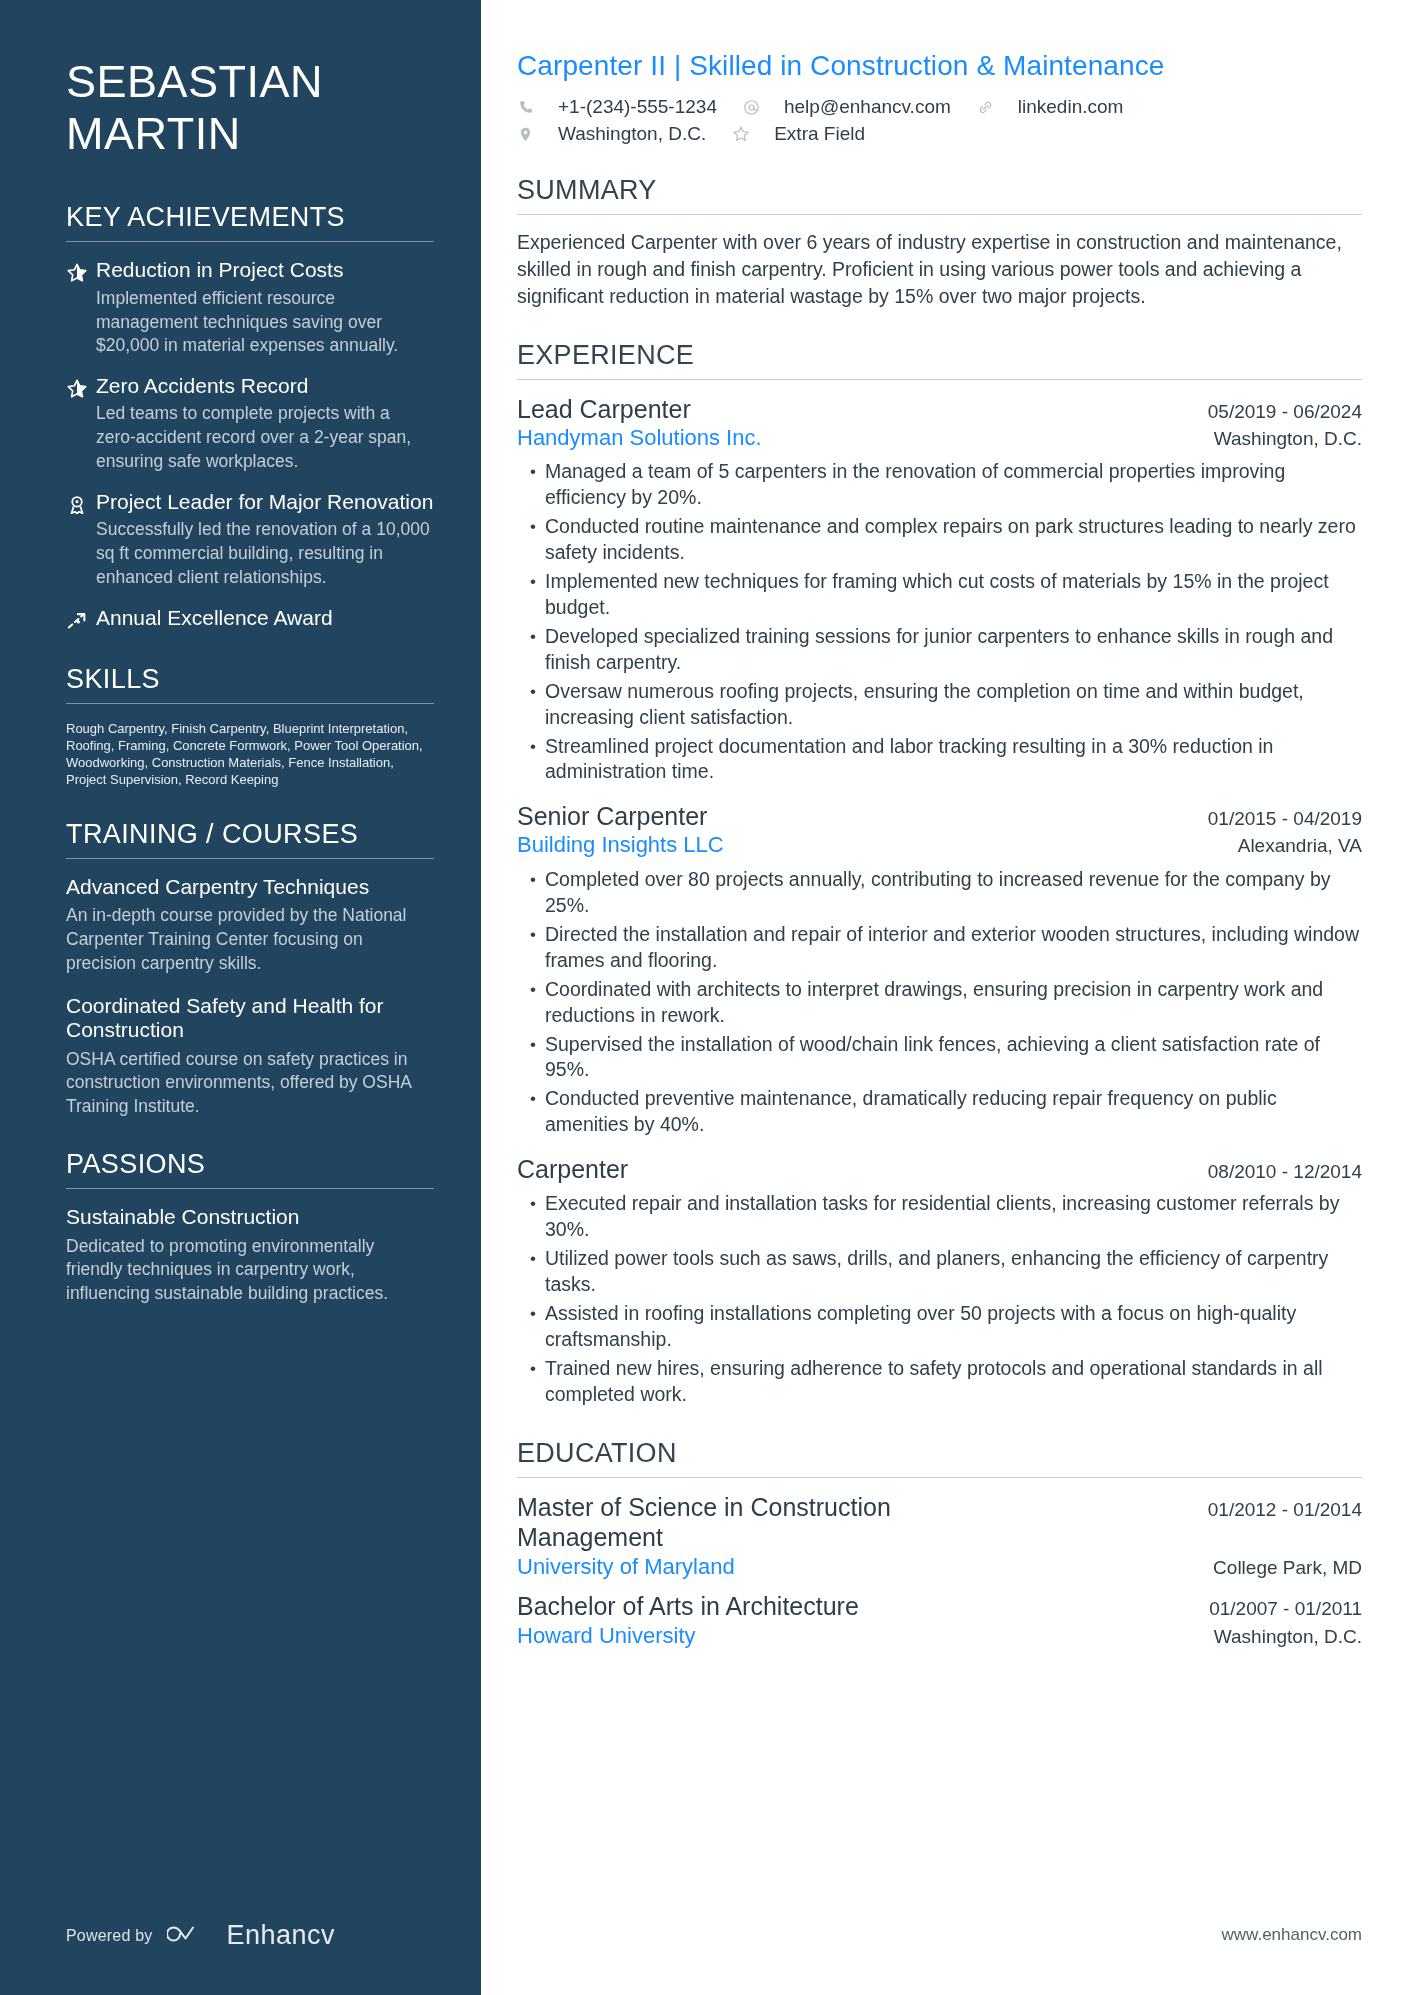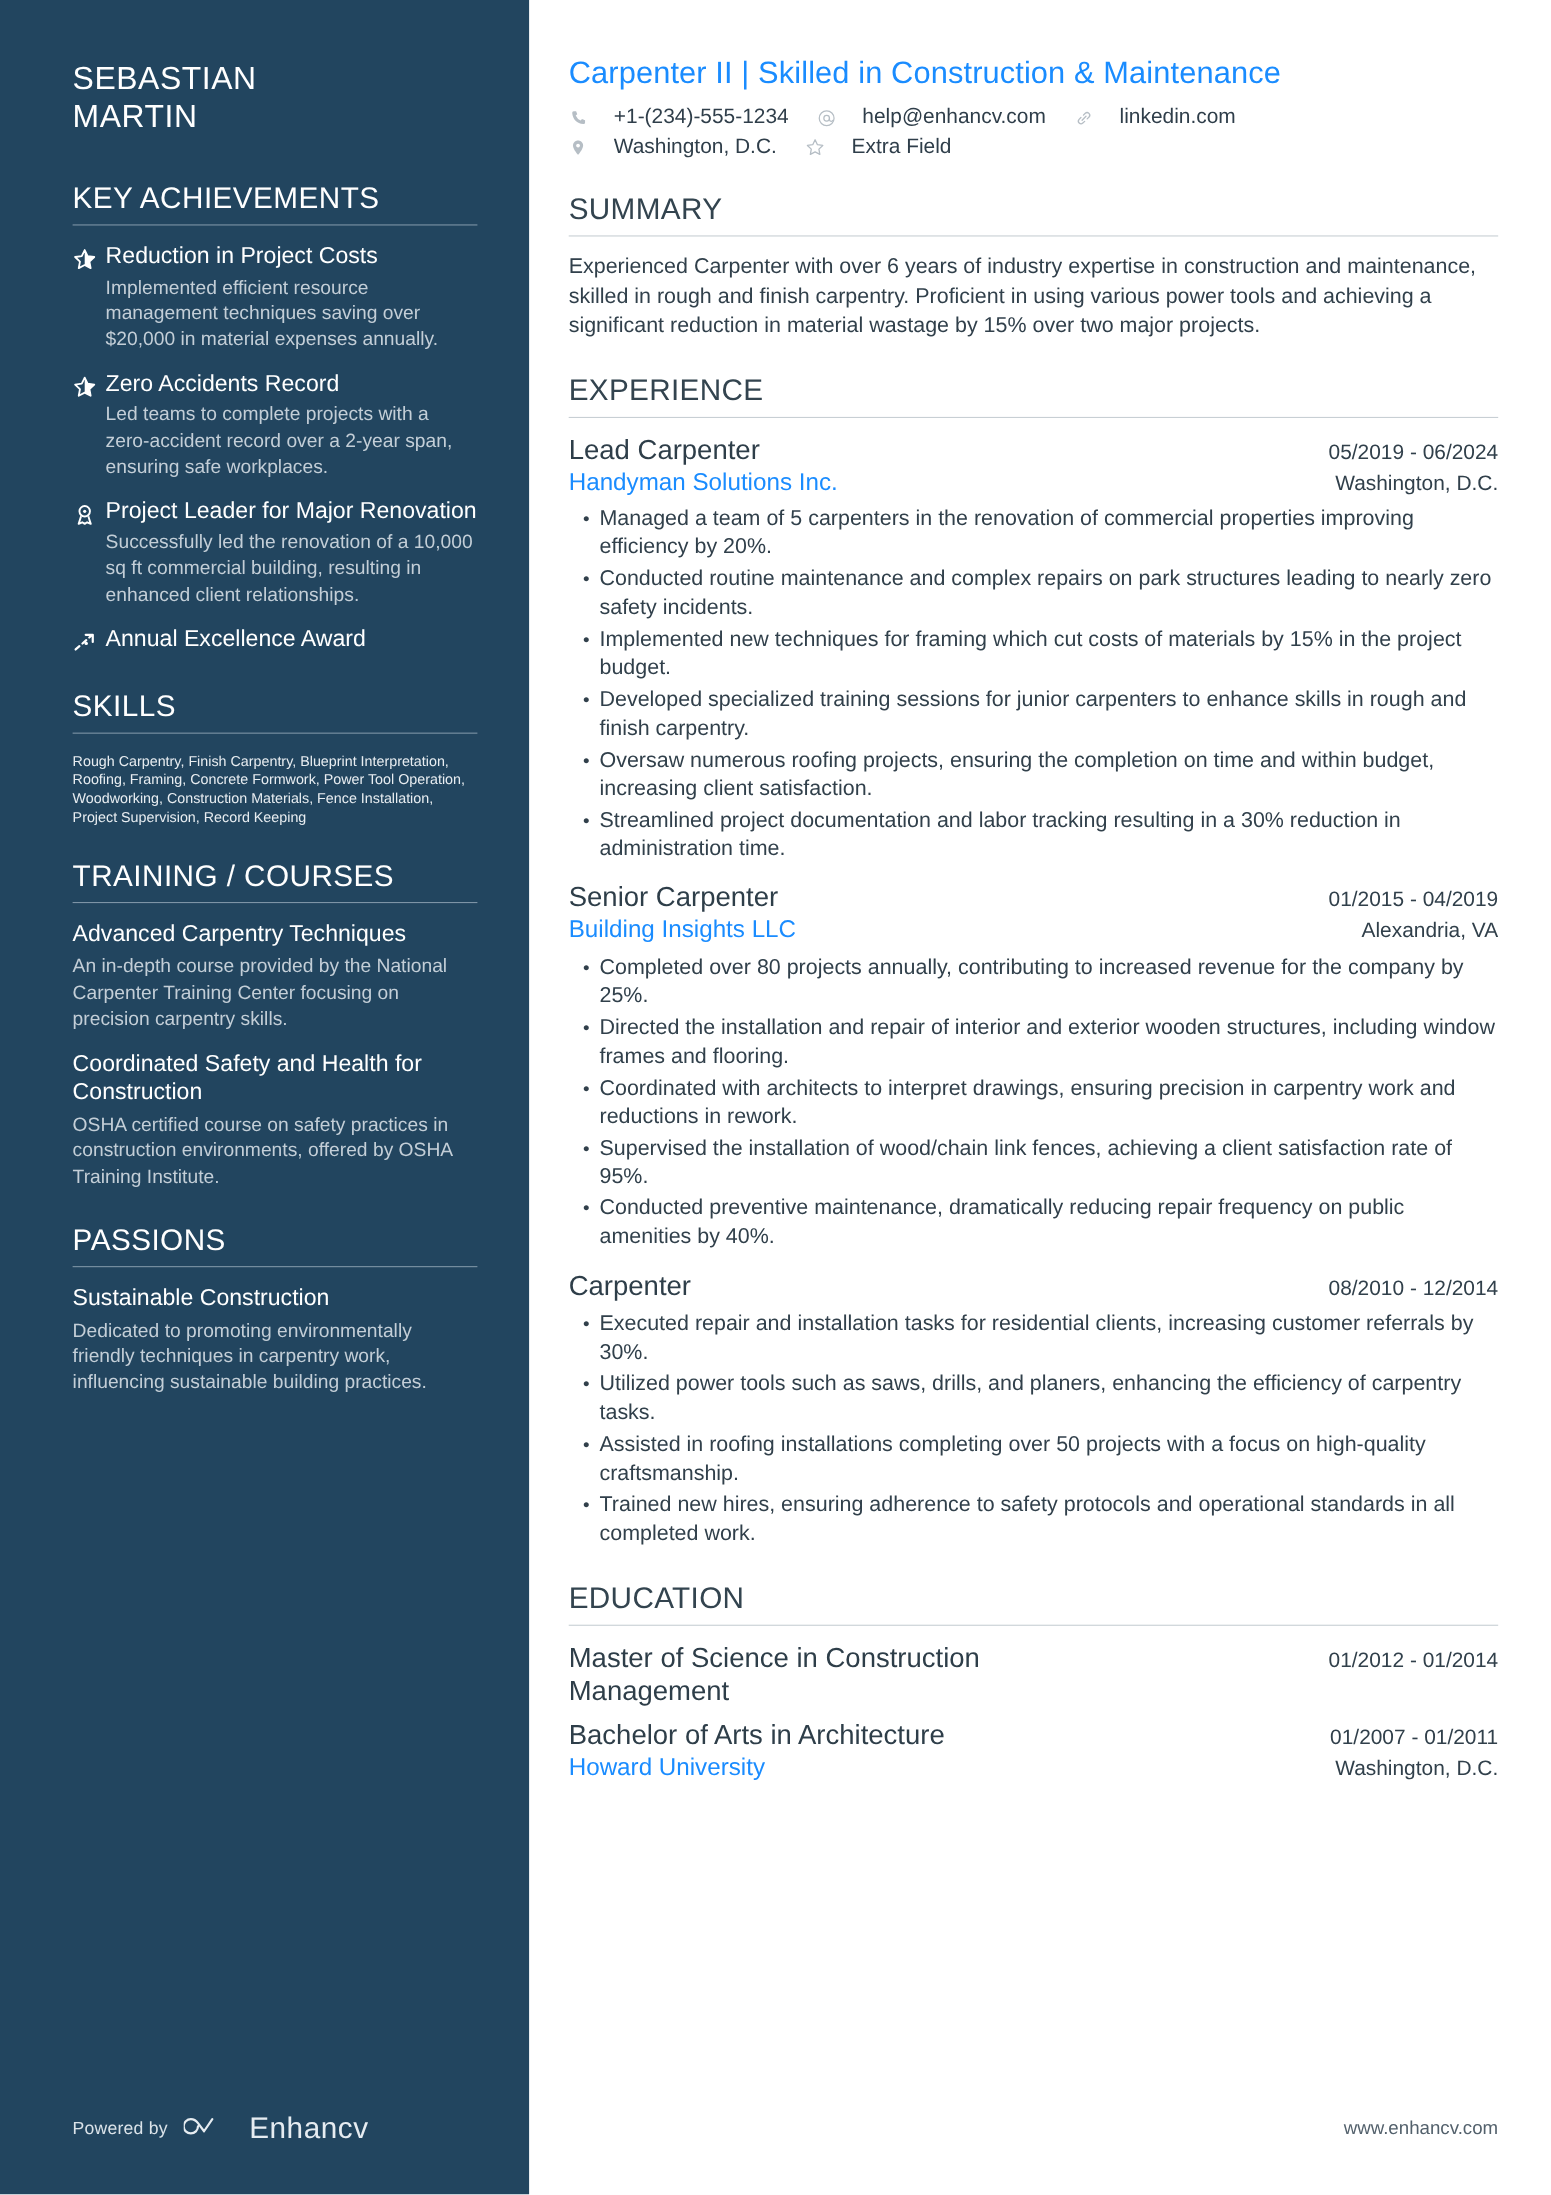--- a/index.html
+++ b/index.html
@@ -22,21 +22,21 @@
     width: 481px;
     background: #22455f;
     color: #ffffff;
     padding: 56px 52px 0 66px;
     position: relative;
     flex: 0 0 481px;
   }
   .sidebar-inner { width: 368px; }
 
   .name {
-    font-size: 29px;
+    font-size: 45px;
     font-weight: 400;
     line-height: 1.16;
     letter-spacing: 0.5px;
     color: #ffffff;
     margin-bottom: 42px;
   }
 
   .side-section { margin-bottom: 8px; }
   .side-h {
     font-size: 27px;
@@ -498,20 +498,24 @@
 
     <section>
       <div class="sec-h">EDUCATION</div>
       <div class="sec-rule"></div>
 
       <div class="edu">
         <div class="job-line">
           <div class="edu-deg">Master of Science in Construction Management</div>
           <div class="job-date">01/2012 - 01/2014</div>
         </div>
+        <div class="job-line">
+          <div class="edu-school">University of Maryland</div>
+          <div class="job-loc">College Park, MD</div>
+        </div>
       </div>
 
       <div class="edu">
         <div class="job-line">
           <div class="edu-deg">Bachelor of Arts in Architecture</div>
           <div class="job-date">01/2007 - 01/2011</div>
         </div>
         <div class="job-line">
           <div class="edu-school">Howard University</div>
           <div class="job-loc">Washington, D.C.</div>

